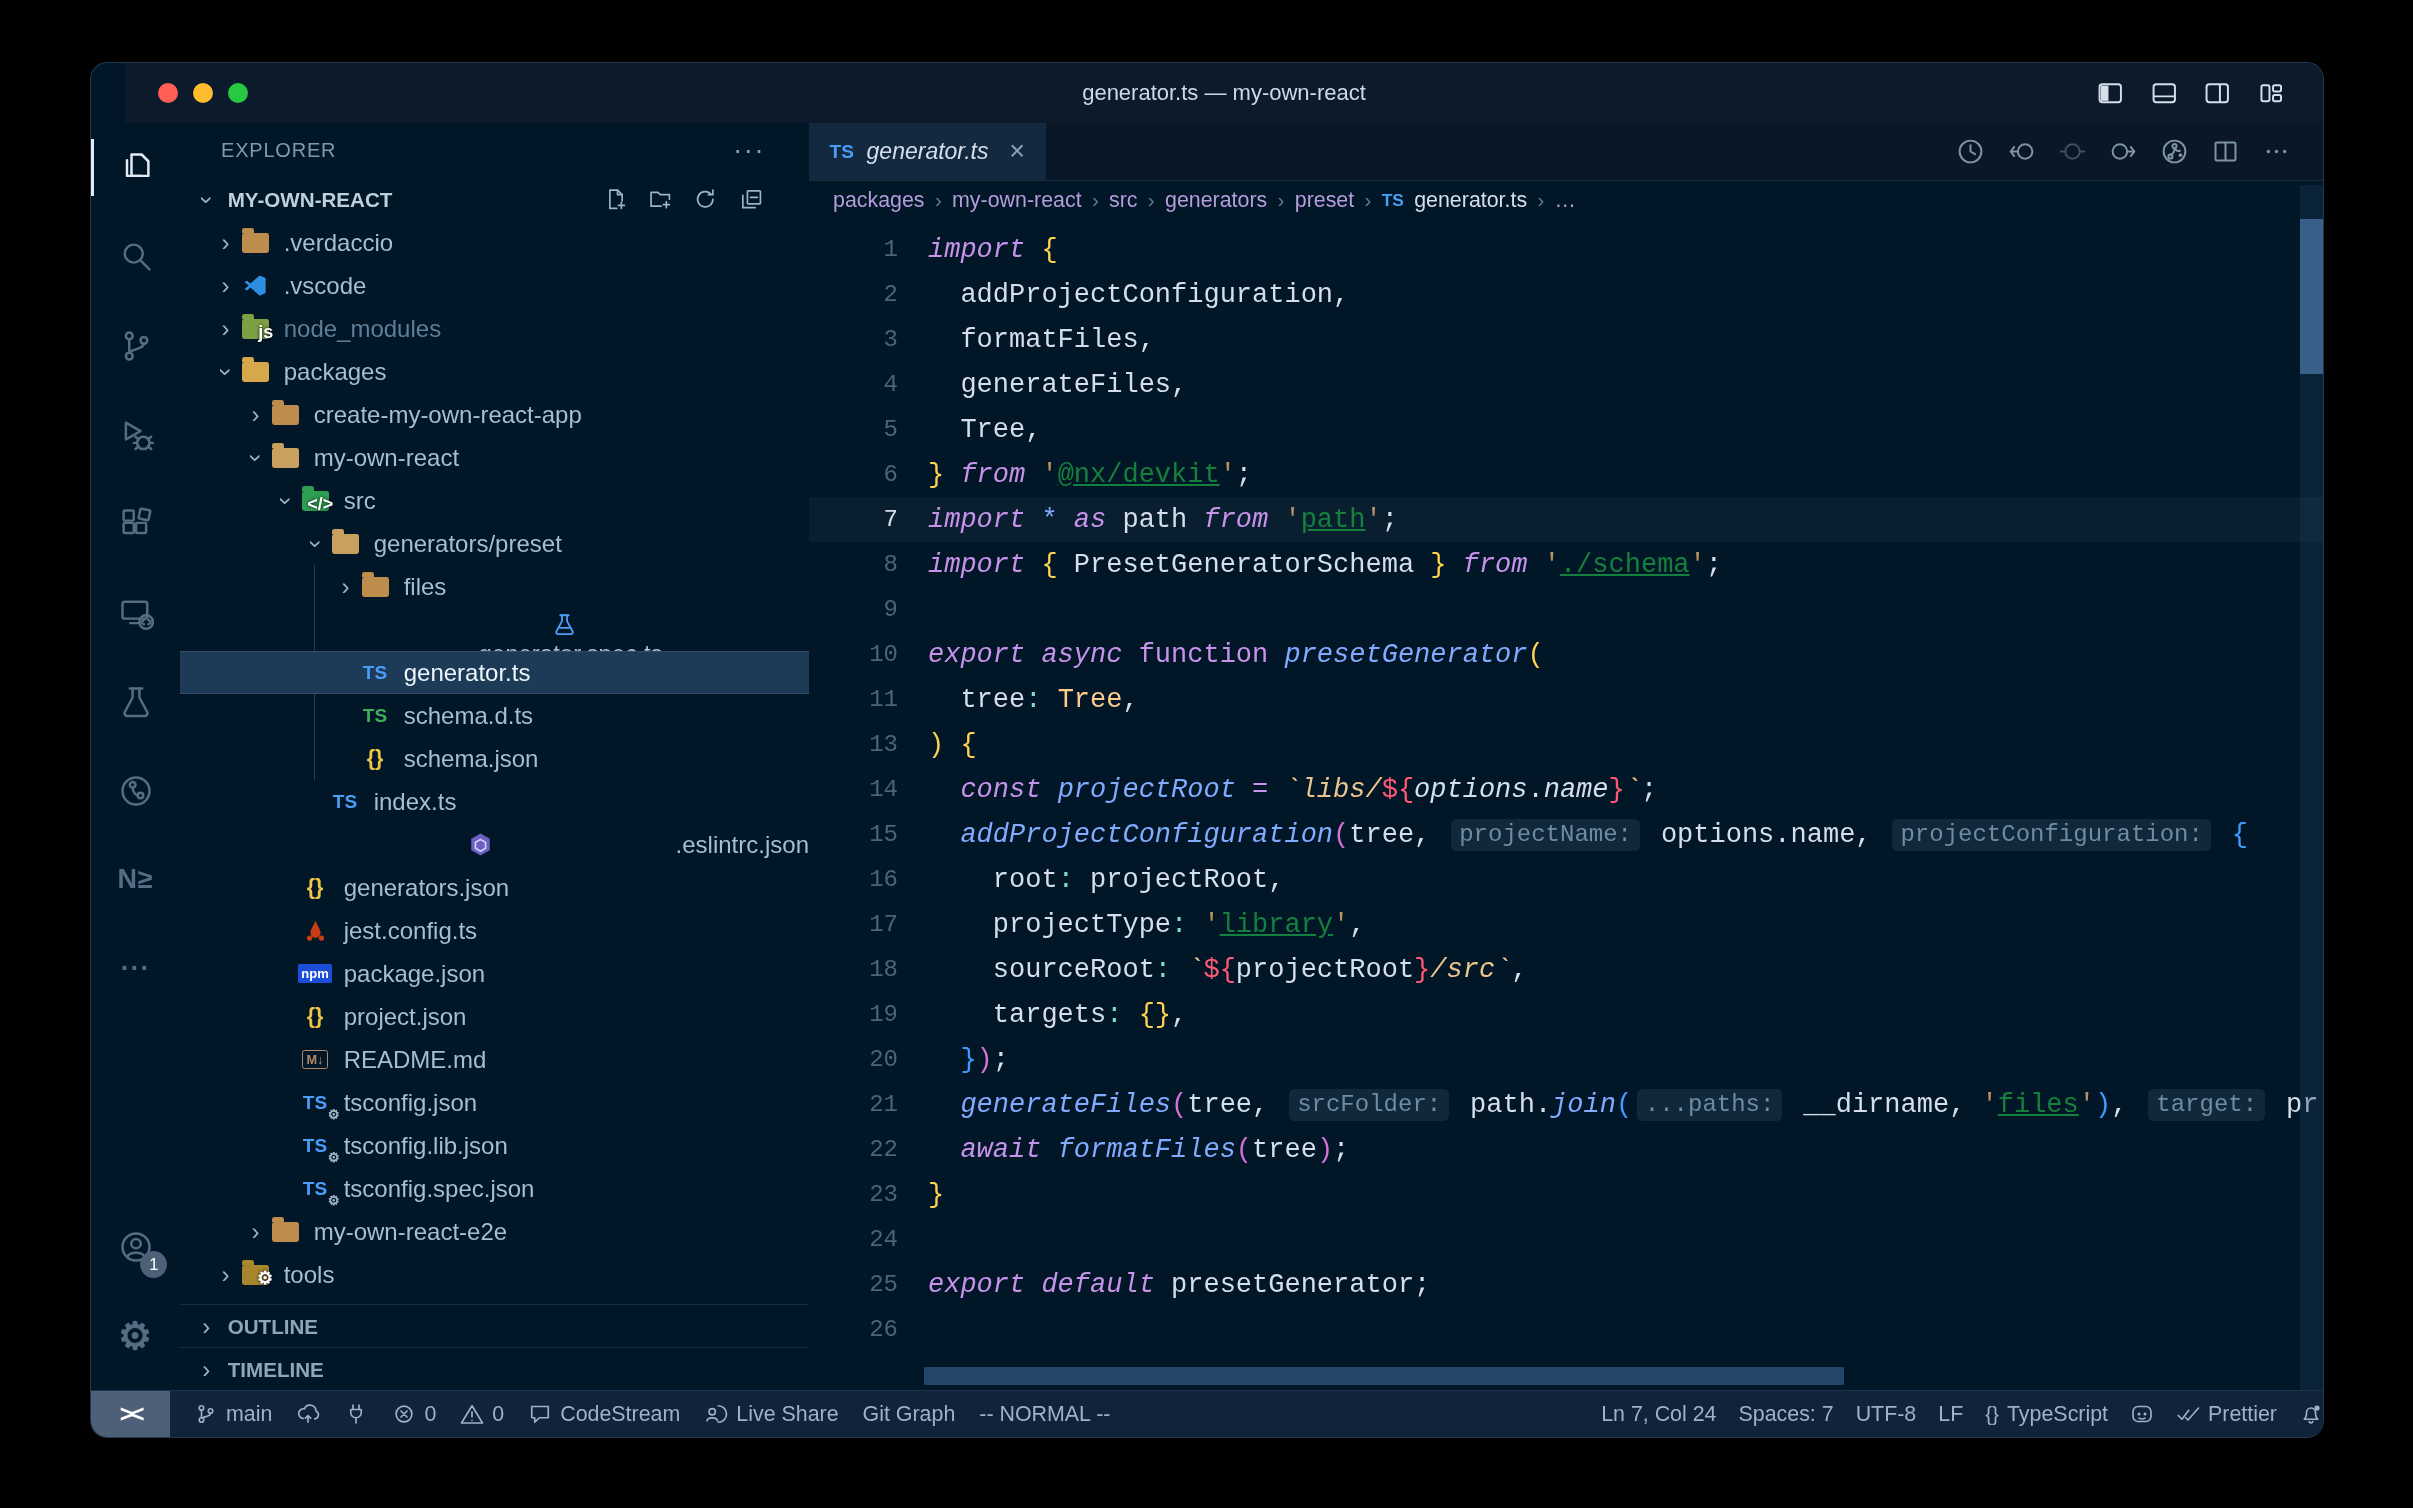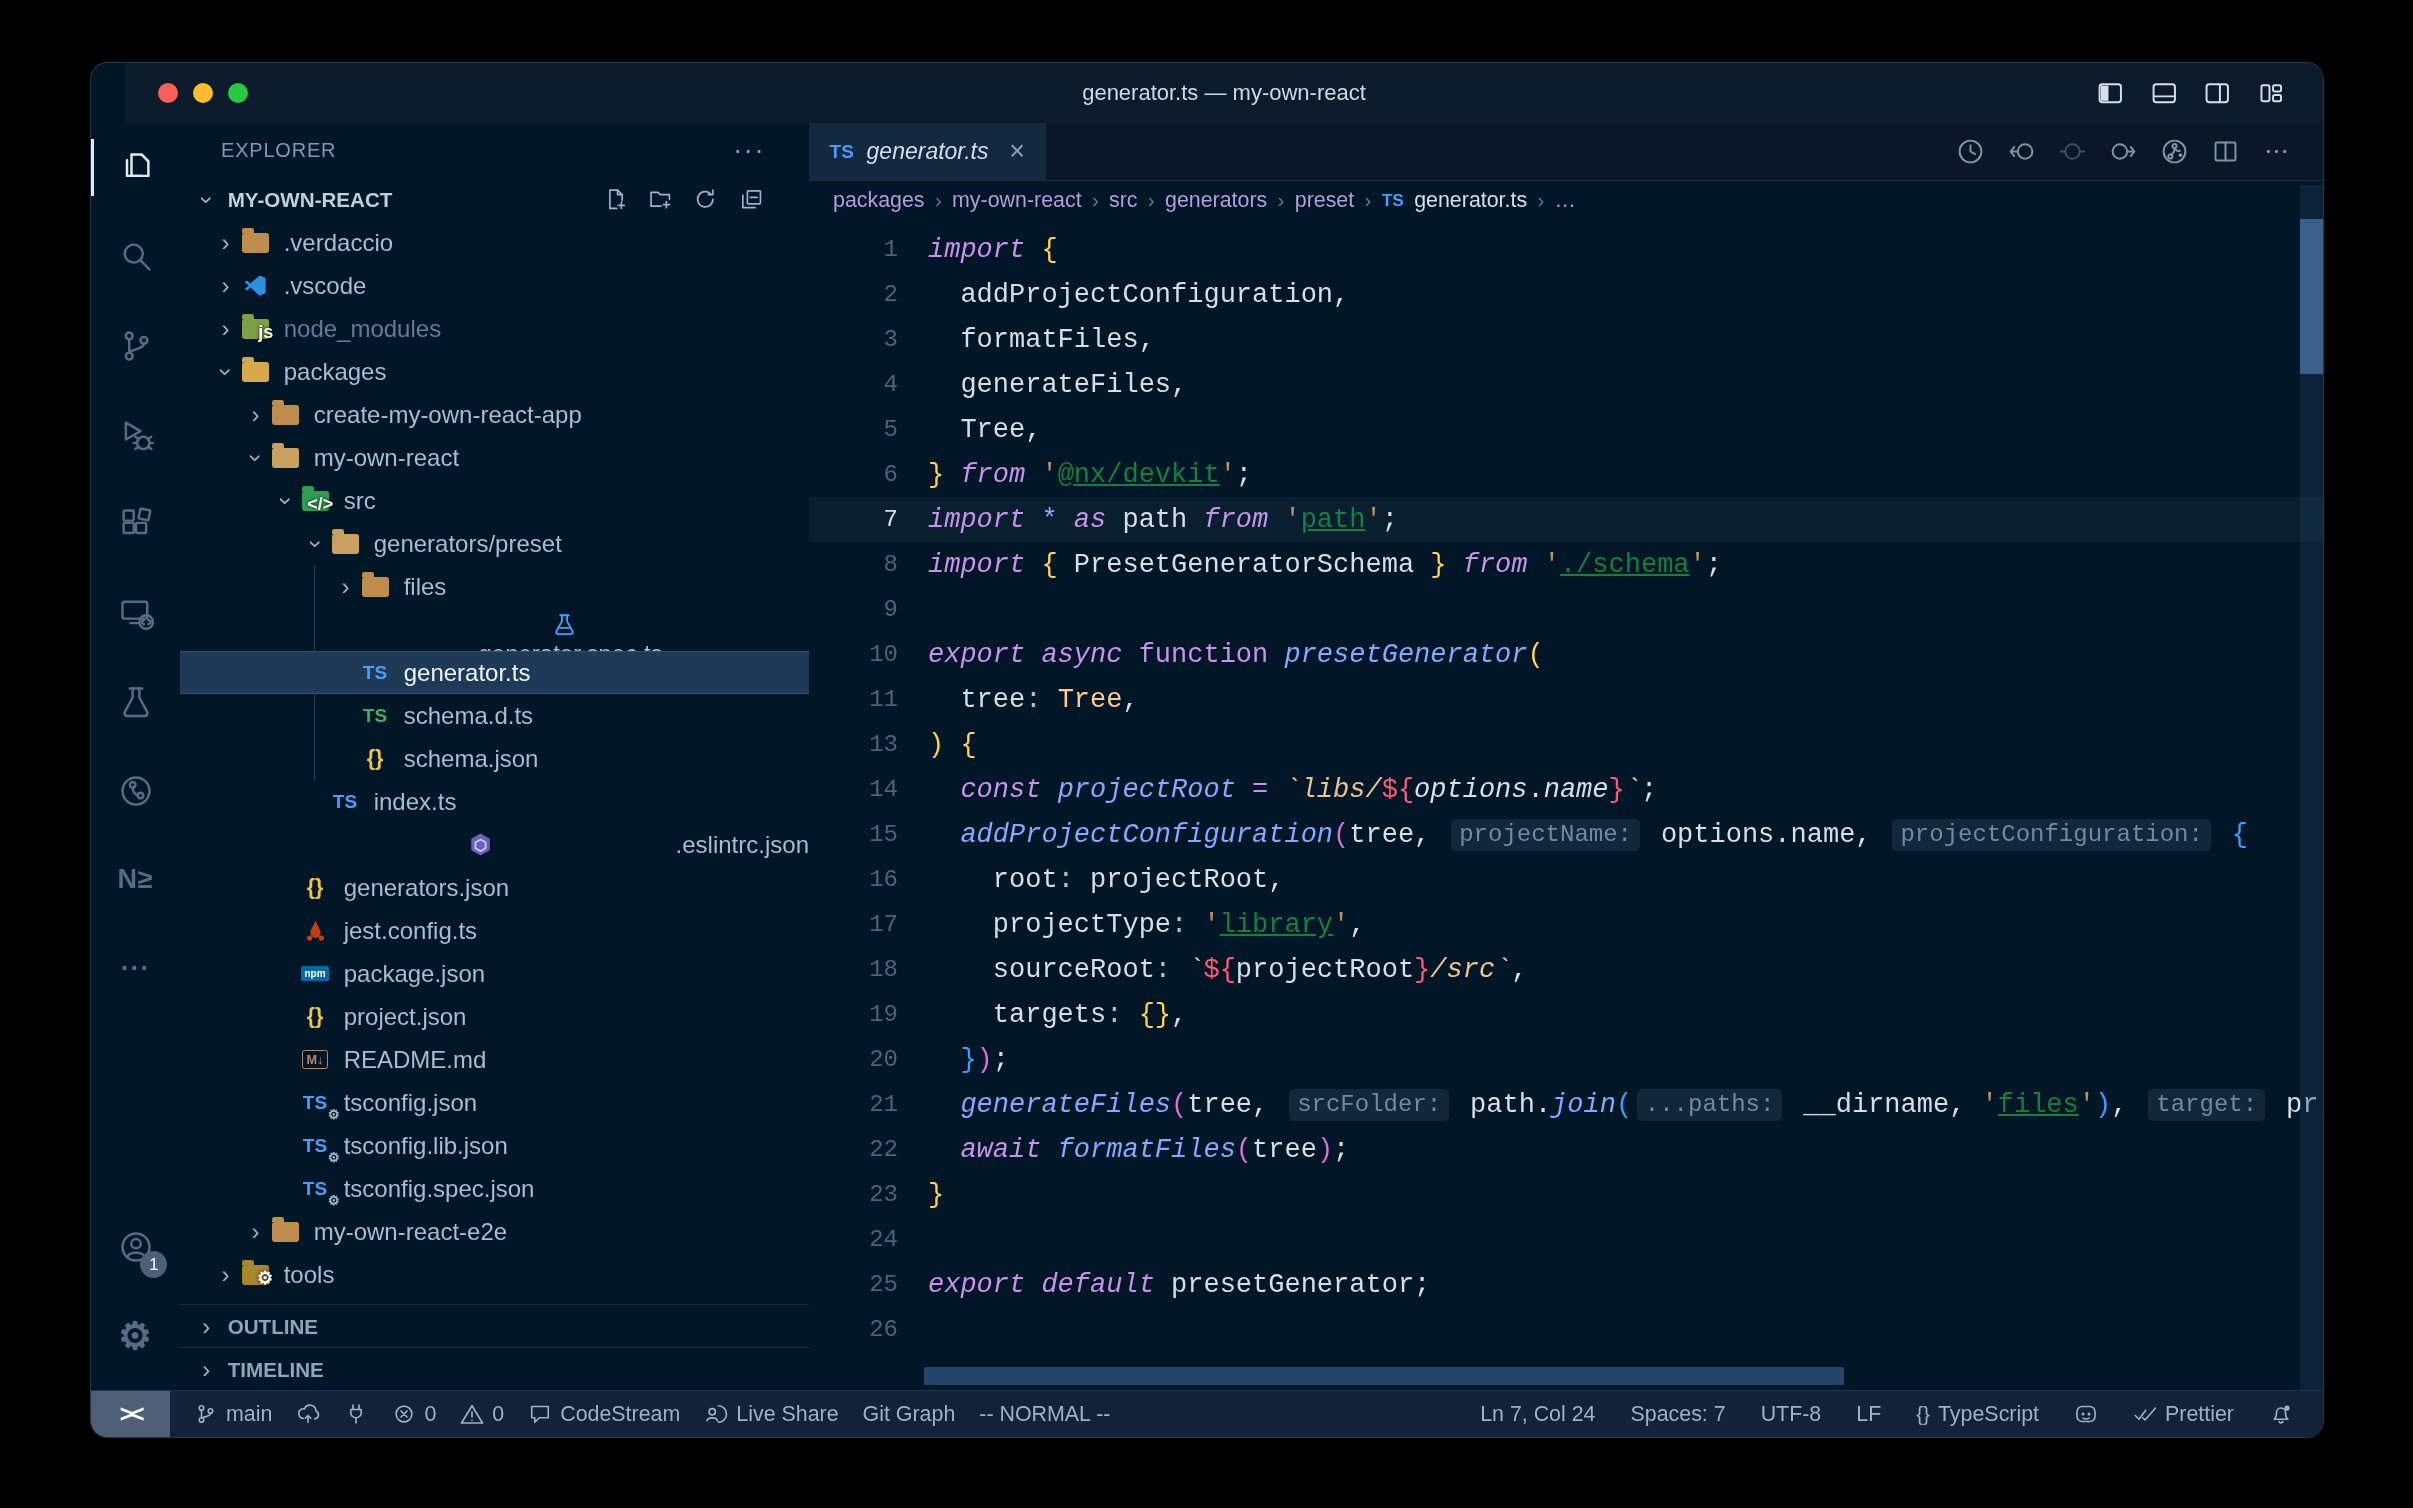--- a/index.html
+++ b/index.html
@@ -43,21 +43,21 @@
   .chev{width:27px;flex:none;display:inline-flex;justify-content:center;color:#9db3c6;font-size:24px;}
   .chev.d{transform:rotate(90deg);}
   .ticon{width:32px;height:32px;flex:none;margin-right:12.7px;display:inline-flex;align-items:center;justify-content:center;position:relative;}
   .fold{width:27px;height:20px;border-radius:2.4px;background:var(--fc,#c08f52);position:relative;display:inline-block;}
   .fold::before{content:"";position:absolute;top:-4.7px;left:0;width:12px;height:4.7px;border-radius:2.4px 2.4px 0 0;background:var(--fc,#c08f52);}
   .fbadge{position:absolute;right:-4.7px;bottom:-4.7px;font-style:normal;font-size:18px;font-weight:bold;color:#fff;text-shadow:0 0 3.2px #000;}
   .tsic{font-size:19px;font-weight:bold;color:#4a9df8;position:relative;font-family:"Liberation Sans",sans-serif;}
   .tsic.g{color:#3fae5a;}
   .tsic .gear{position:absolute;right:-12.7px;bottom:-8px;font-style:normal;font-size:13.4px;color:#9fb6ca;}
   .jsonic{color:#f0c544;font-size:21.4px;font-weight:bold;}
-  .npmbox{background:#0369a1;color:#fff;font-size:10px;font-weight:bold;padding:2.4px 3.2px;border-radius:1.6px;}
+  .npmbox{background:#1d4ed8;color:#fff;font-size:13px;font-weight:bold;padding:2.4px 3.2px;border-radius:1.6px;}
   .mdbox{border:1.6px solid #b08968;color:#b08968;font-size:12.7px;font-weight:bold;padding:1.6px 3.2px;border-radius:2.4px;}
   .ticon .icn{width:27px;height:27px;}
   .ticon.c-spec{color:#4a9df8;}
   .ticon.c-eslint{color:#6d5fc0;}
   .ticon.c-jest{color:#c63d14;}
   .ticon.c-vscode{color:#2e8fe0;}
   #tree-guide{position:absolute;left:134px;top:344px;height:215px;width:0.8px;background:rgba(95,126,151,.4);}
   .sb-panel{position:absolute;left:0;right:0;height:43px;border-top:0.8px solid rgba(95,126,151,.22);display:flex;align-items:center;}
   #panel-outline{bottom:43px;}
   #panel-timeline{bottom:0;}
@@ -90,21 +90,21 @@
   .tk-ts{color:#ecc48d;font-style:italic;} .tk-x{color:#ff5874;} .tk-iv{color:#d6deeb;font-style:italic;}
   .tk-op{color:#c792ea;} .tk-st{color:#82aaff;} .tk-b1{color:#ffd24f;} .tk-b2{color:#d670d6;} .tk-b3{color:#3f9cff;}
   .tk-h{color:#6e8ba3;background:rgba(125,160,193,.13);border-radius:5.5px;padding:2.4px 8px;margin:0 4.7px;font-size:24px;}
   #hscroll{position:absolute;left:115px;bottom:6.3px;width:920px;height:17.4px;background:#25466b;border-radius:1.6px;}
   #vtrack{position:absolute;right:0;top:62px;bottom:0;width:23px;background:rgba(29,59,93,.35);}
   #vslider{position:absolute;right:0;top:96px;width:23px;height:155px;background:rgba(66,107,152,.85);}
   
   #statusbar{position:absolute;left:0;right:0;bottom:0;height:46px;background:#102339;border-top:0.8px solid #1d3450;
     display:flex;align-items:center;font-size:21.4px;color:#9db2c6;}
   #sb-left{display:flex;align-items:center;height:100%;}
-  #sb-right{margin-left:auto;display:flex;align-items:center;gap:35px;padding-right:30px;height:100%;}
+  #sb-right{margin-left:auto;display:flex;align-items:center;gap:22px;height:100%;}
   .st-item{display:flex;align-items:center;gap:8px;}
   #sb-left .st-item{margin-left:24px;}
   #sb-left .st-item:first-child{margin-left:0;}
   .st-item .icn{width:24px;height:24px;color:#9db2c6;}
   #remote-box{width:79px;height:100%;background:#4d6078;color:#fff;display:flex;align-items:center;justify-content:center;
     font-weight:bold;font-size:24px;letter-spacing:-3.2px;}
   .braces-g{font-size:20.6px;color:#9db2c6;}
   
   .icn{display:inline-flex;}
   .icn svg{width:100%;height:100%;}

